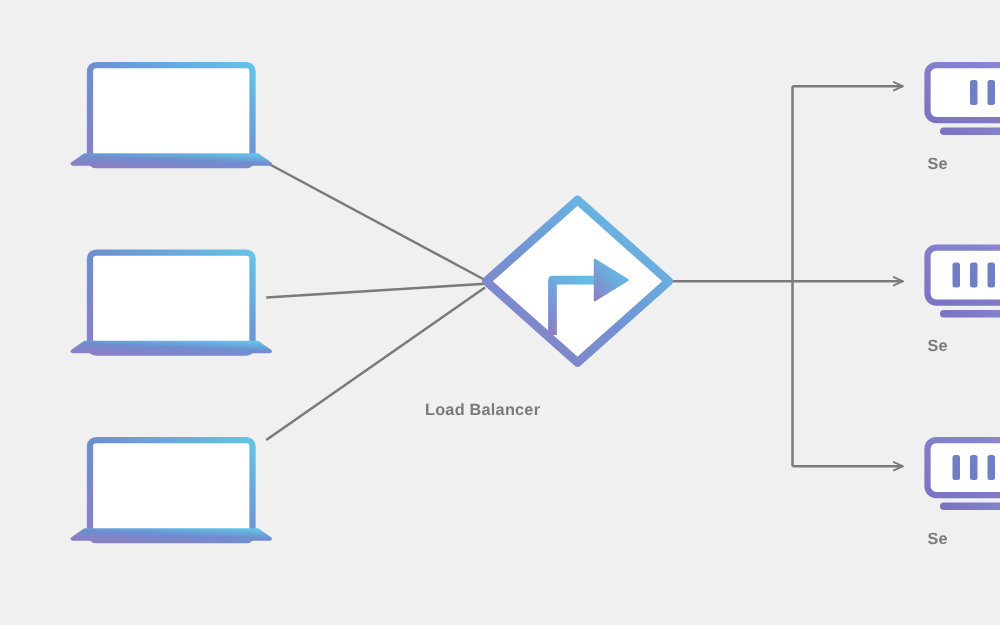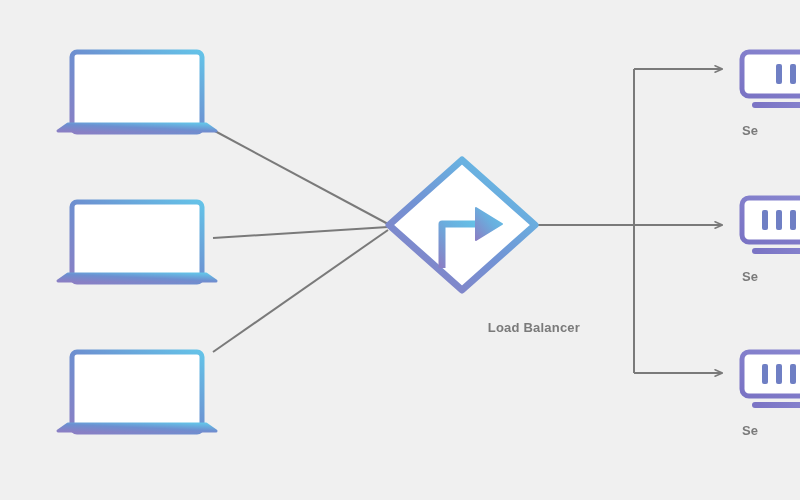--- a/index.html
+++ b/index.html
@@ -29,21 +29,21 @@
     display: block;
   }
   .node-label {
     position: absolute;
     font-family: "Liberation Sans", sans-serif;
     font-size: 13px;
     font-weight: bold;
     color: #7a7a7a;
     letter-spacing: 0.2px;
     white-space: nowrap;
-    text-align: right;
+    text-align: left;
   }
   #lb-label {
     left: 340px;
     top: 320px;
     width: 240px;
   }
   .server-label {
     left: 742px;
     width: 120px;
     text-align: left;

